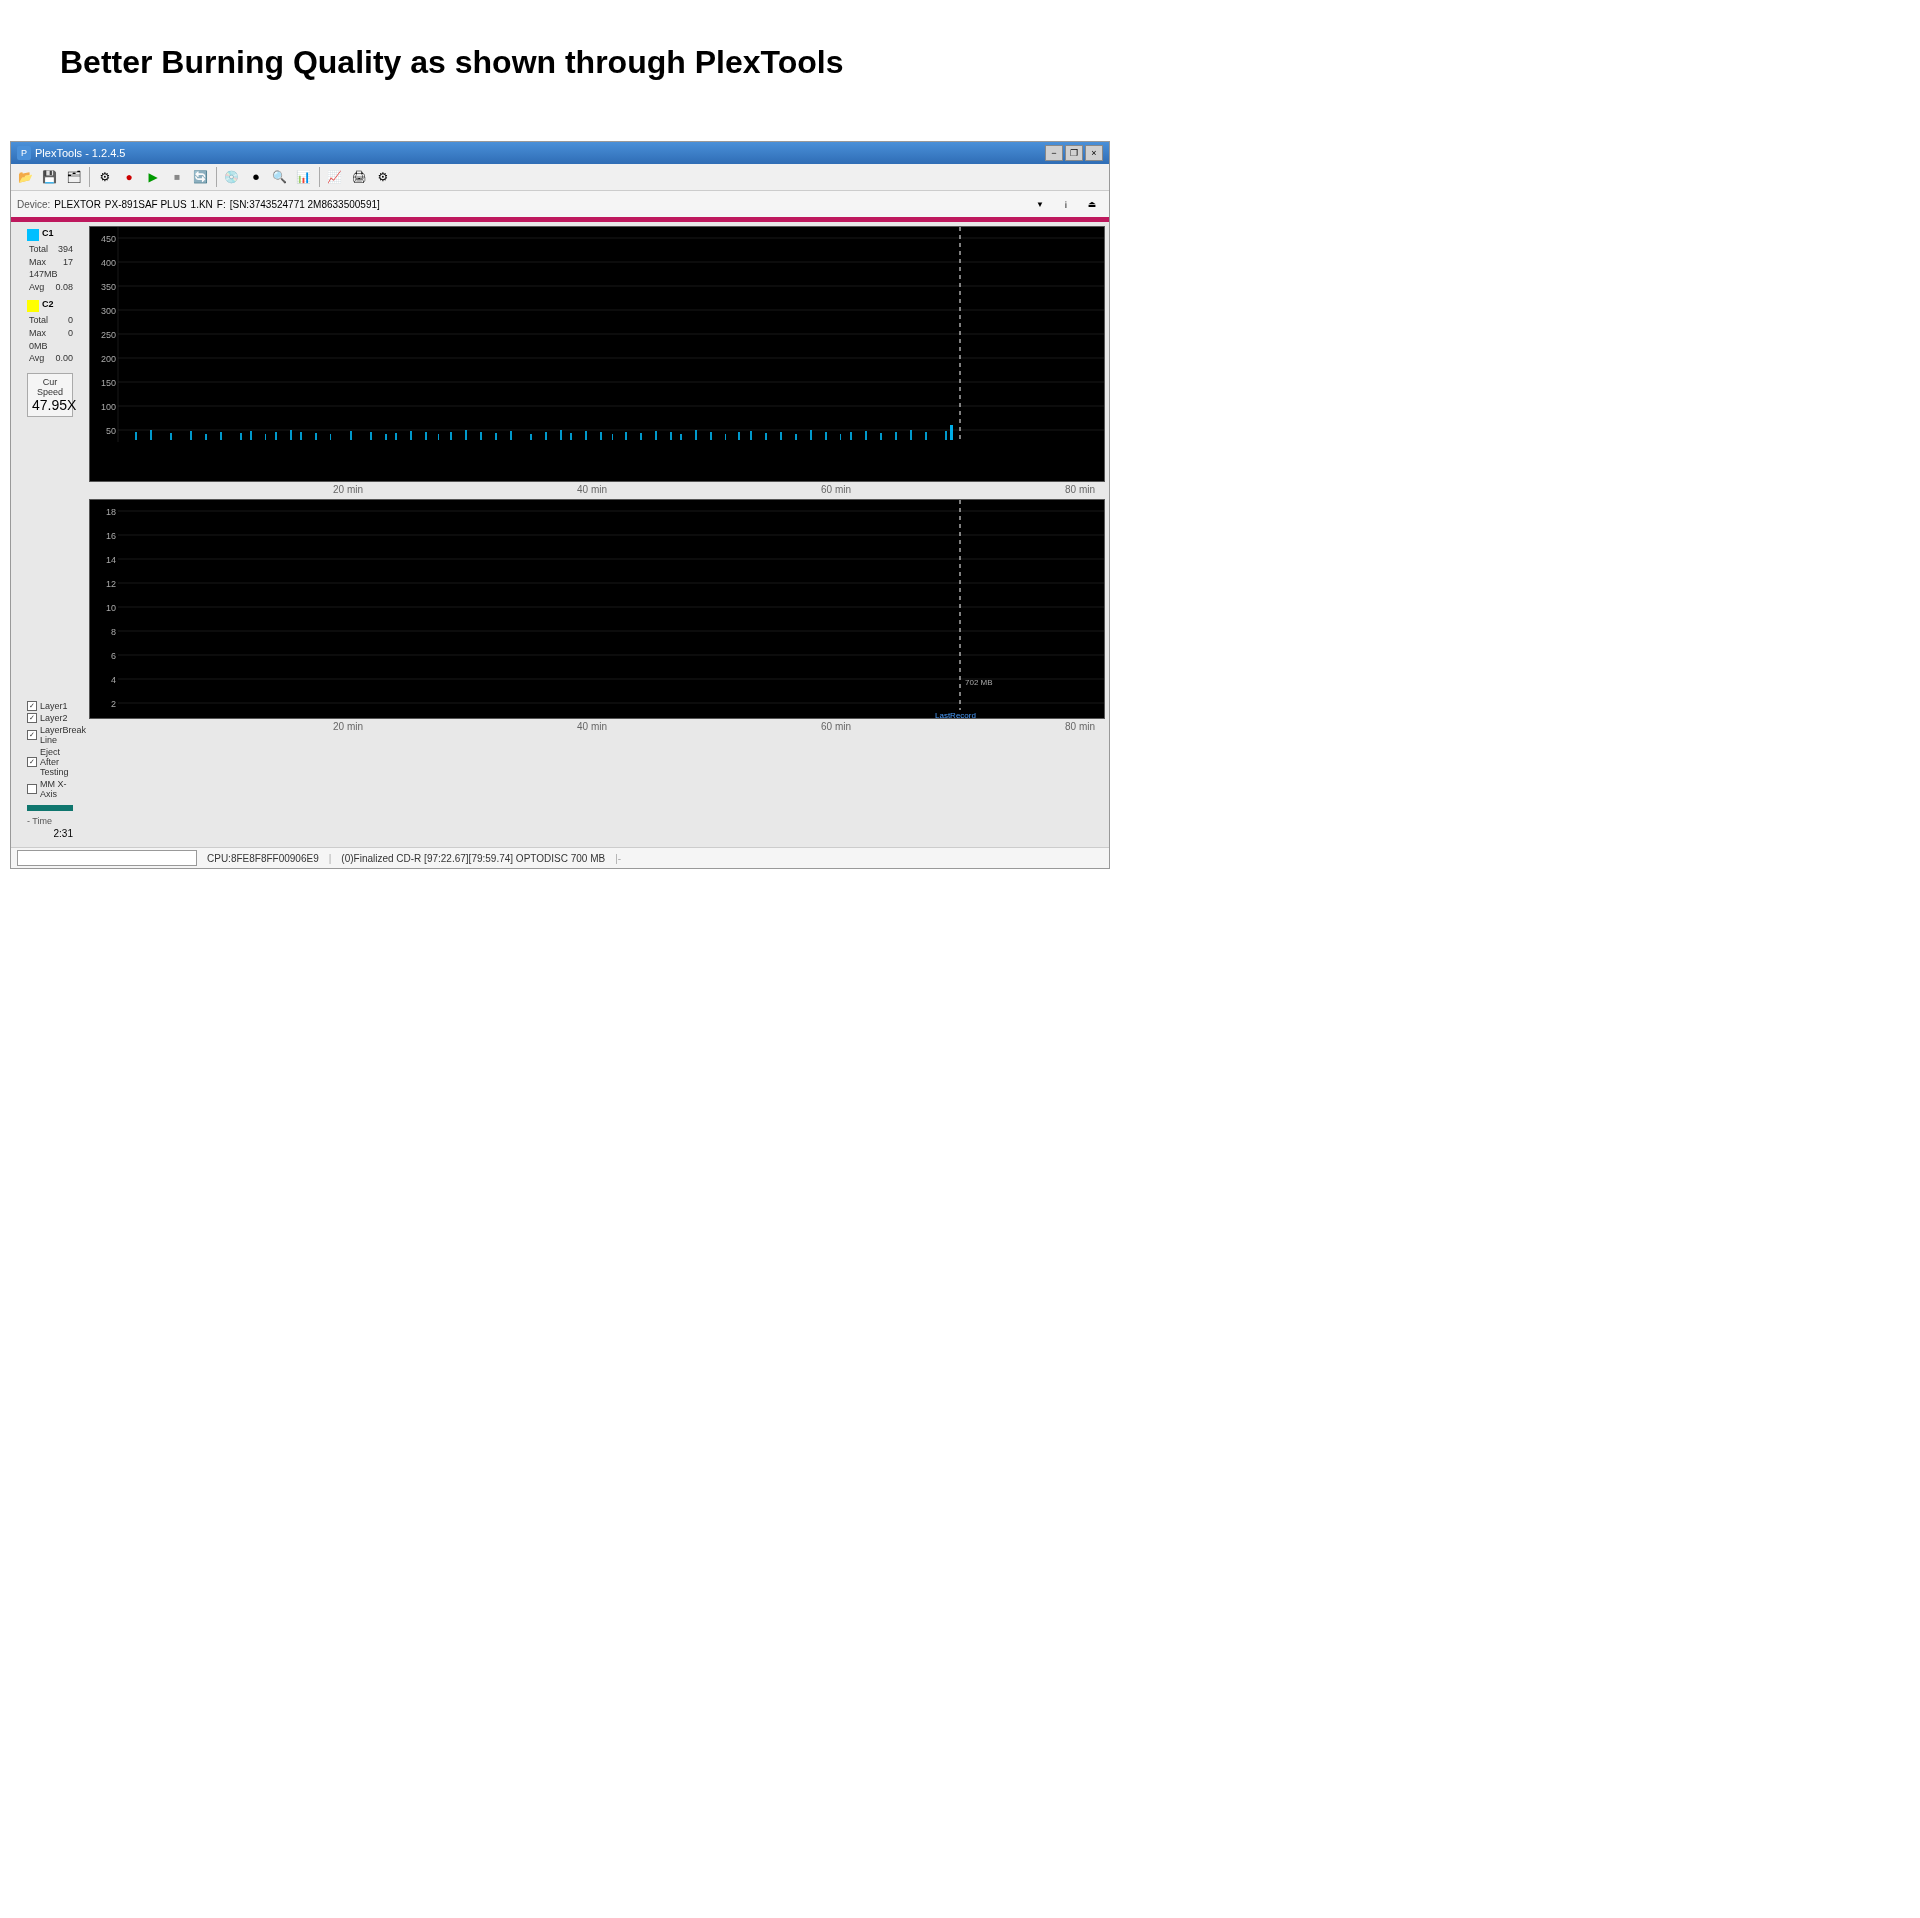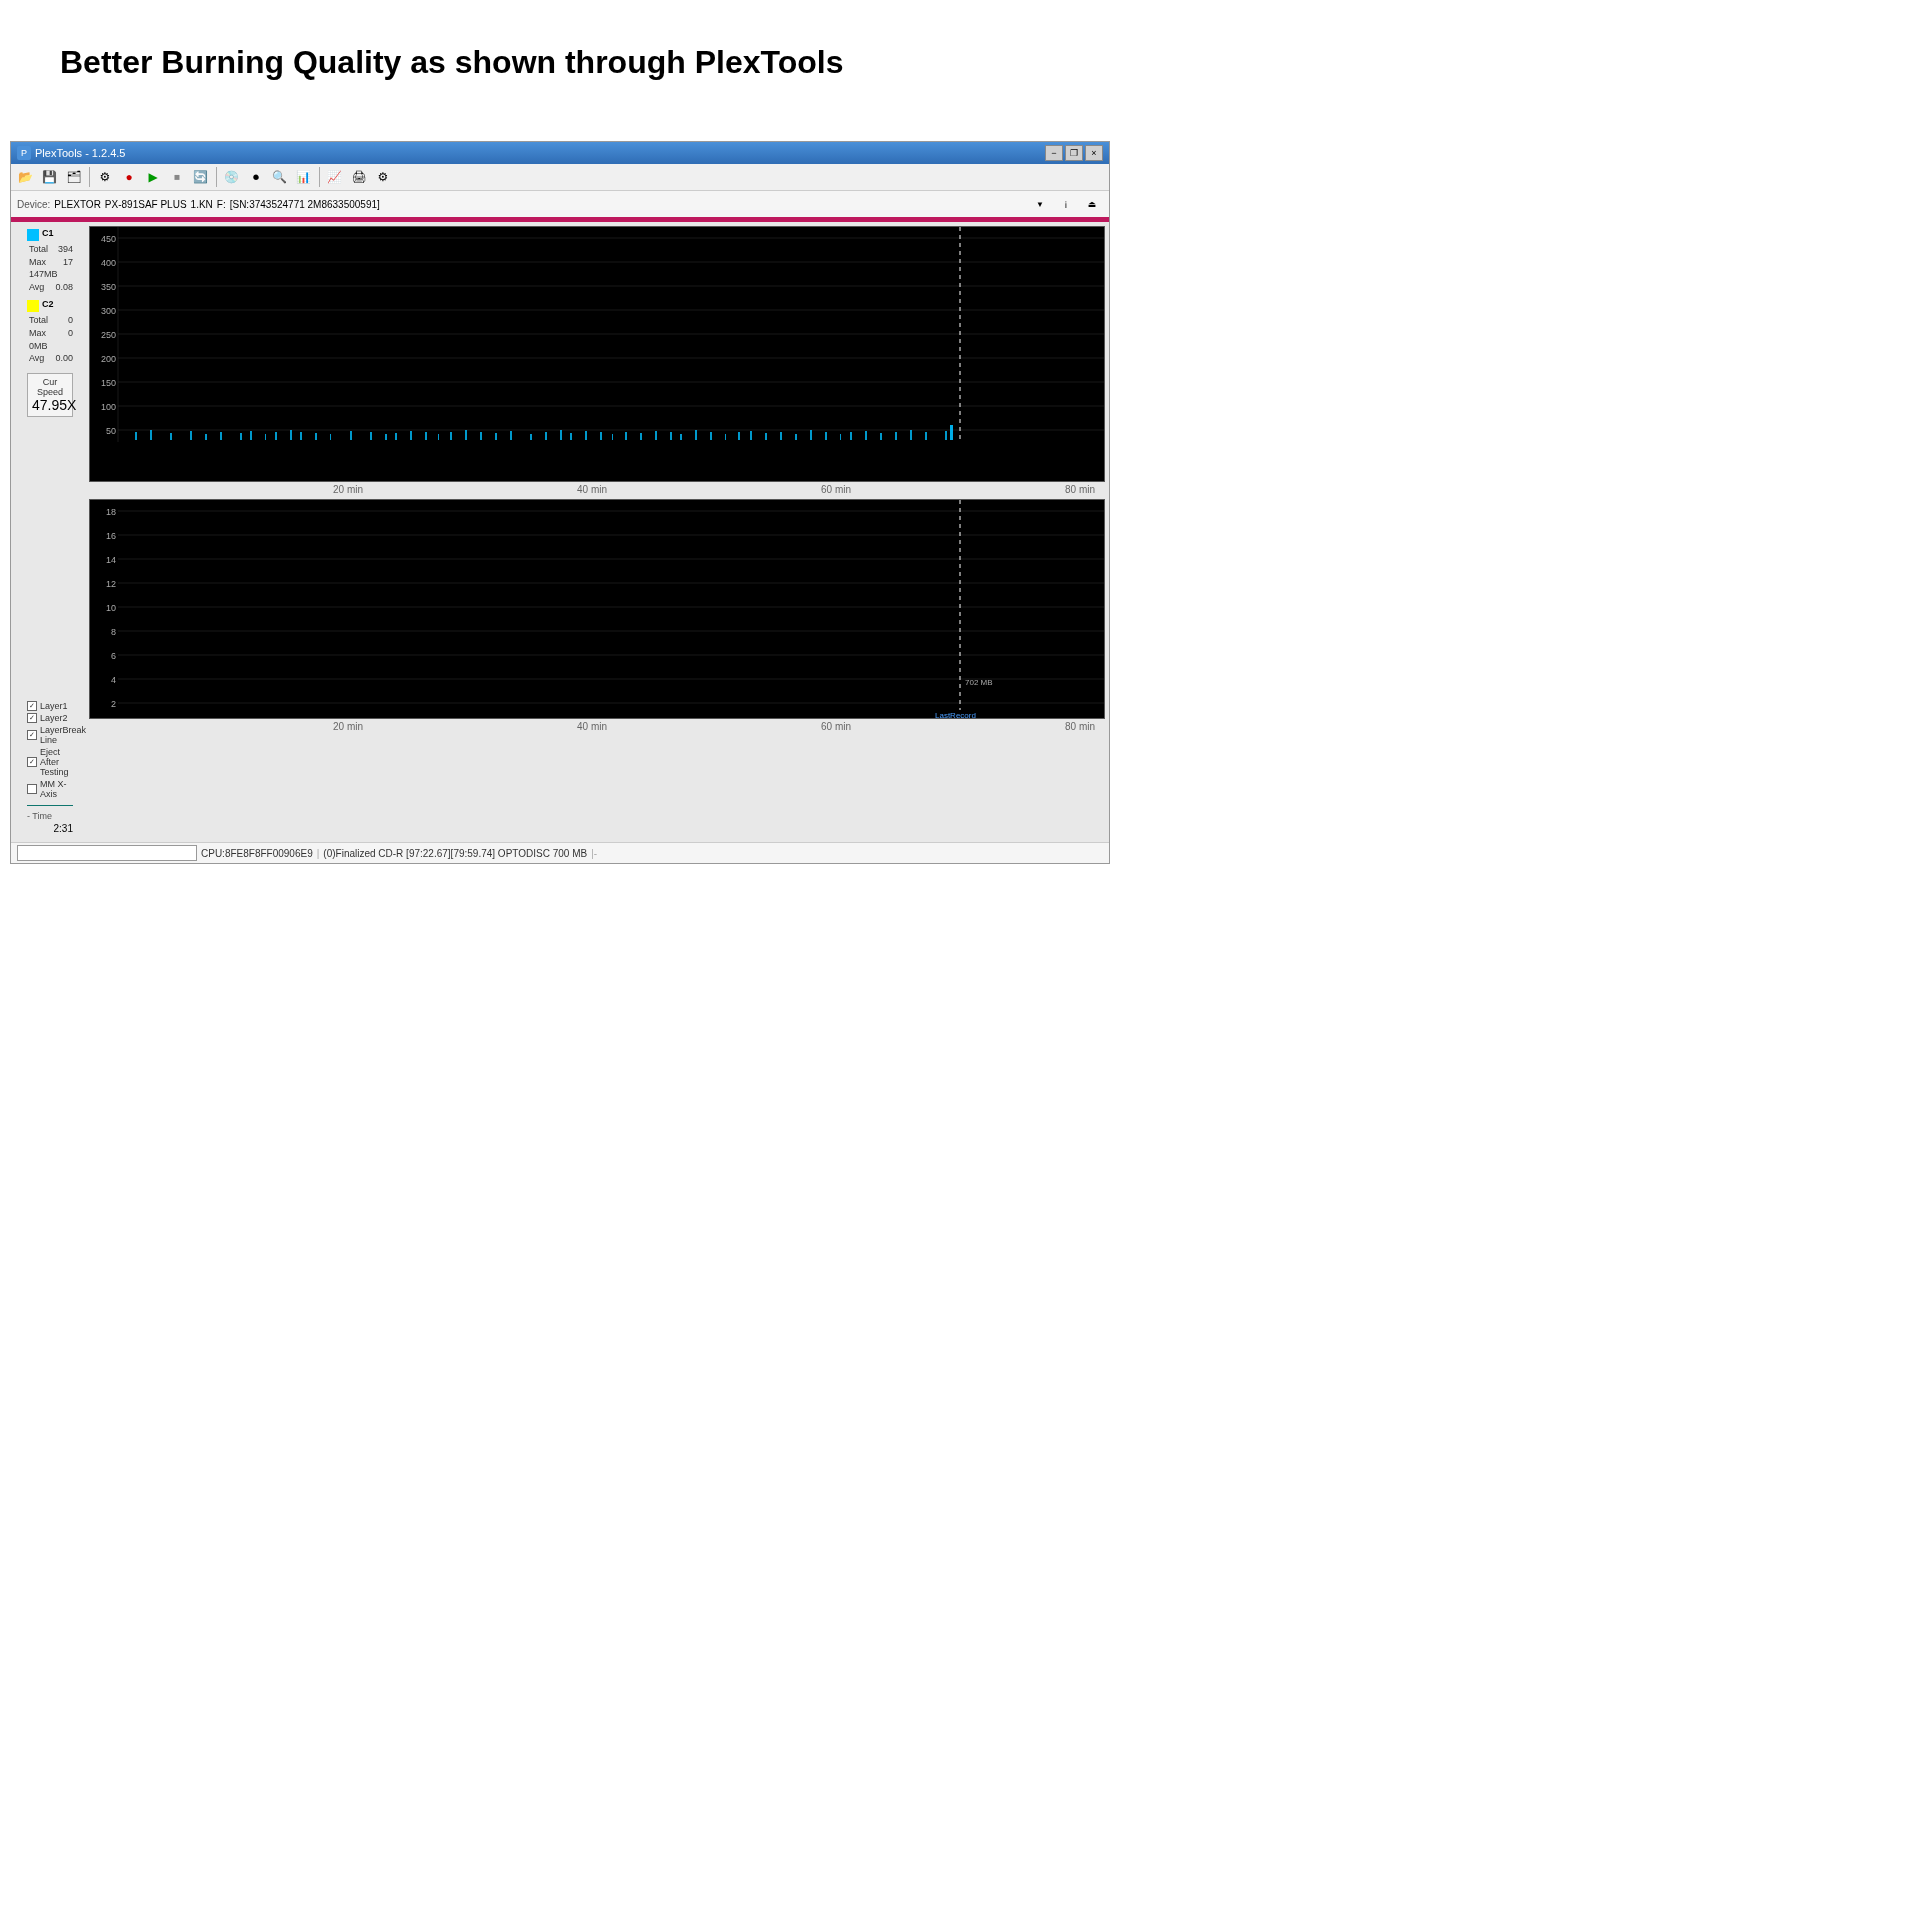--- a/index.html
+++ b/index.html
@@ -241,42 +241,42 @@
       background: #fff;
       display: flex;
       align-items: center;
       justify-content: center;
       font-size: 7px;
       flex-shrink: 0;
     }
 
     .time-section {
       margin-top: 6px;
-      border-top: 1px solid #0f766e;
+      border-top: 6px solid #0f766e;
       padding-top: 4px;
     }
 
     .time-label {
       font-size: 9px;
       color: #555;
     }
 
     .time-value {
       font-size: 10px;
       color: #000;
       text-align: right;
     }
 
     .status-bar {
       background: #f5f5f5;
       border-top: 1px solid #ccc;
       padding: 2px 6px;
       display: flex;
       align-items: center;
-      gap: 4px;
+      gap: 10px;
       font-size: 10px;
     }
 
     .status-input {
       width: 180px;
       height: 16px;
       border: 1px solid #999;
       background: #fff;
     }
 

